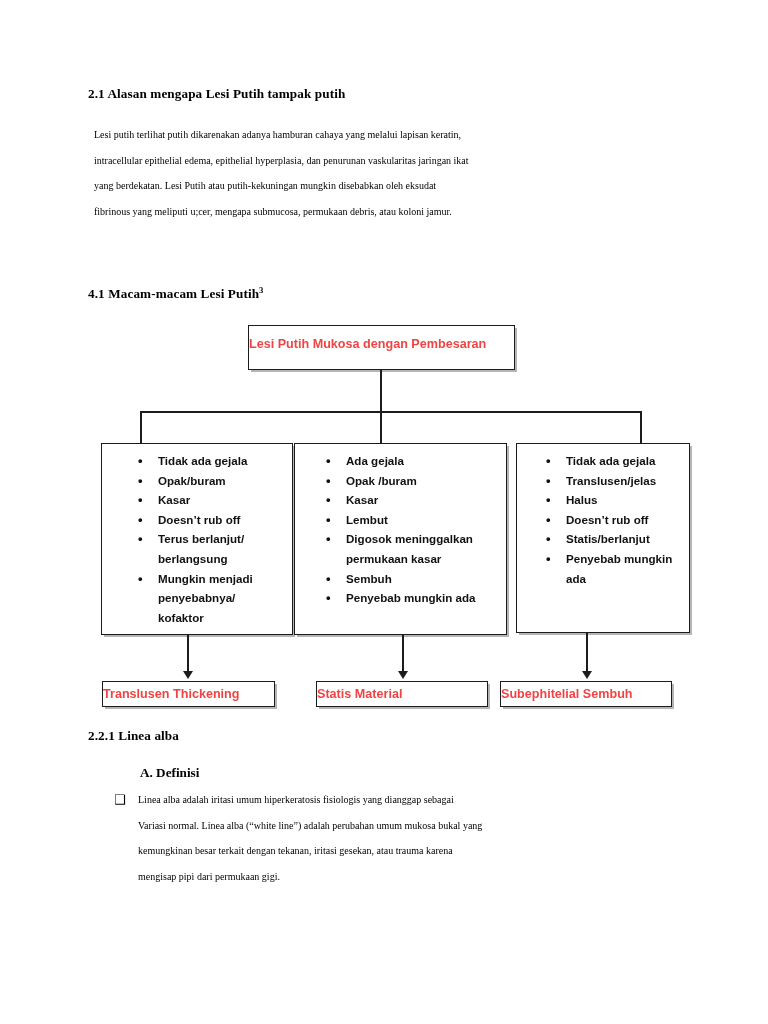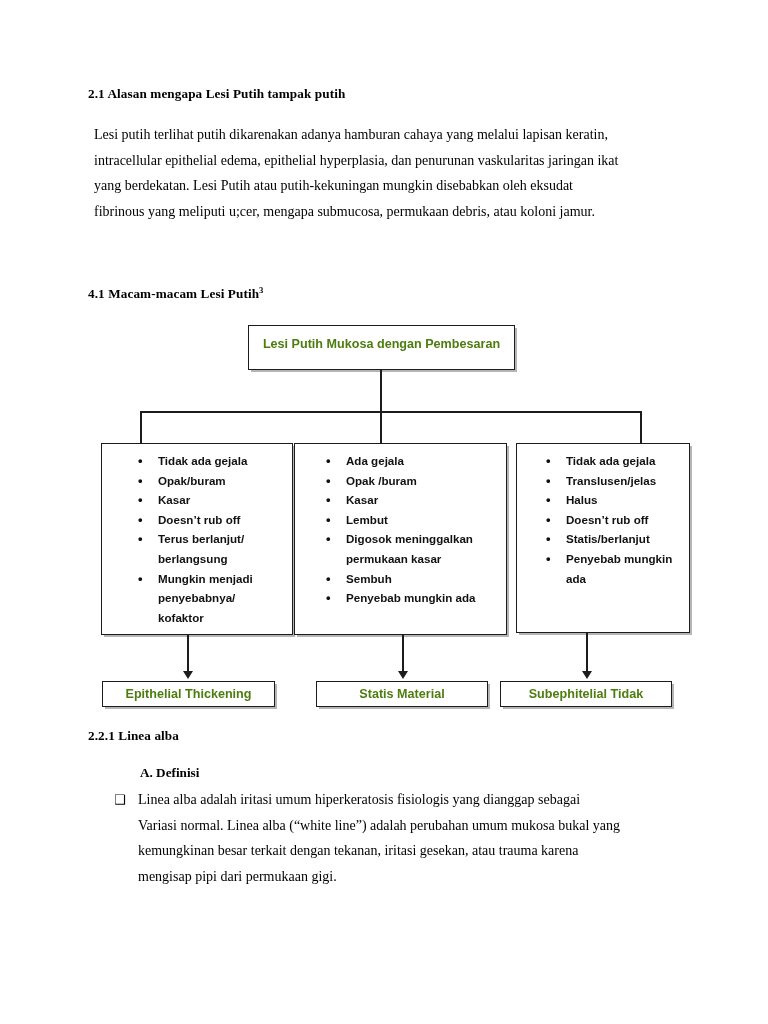--- a/index.html
+++ b/index.html
@@ -28,21 +28,21 @@
     position: absolute;
     font-family: "Liberation Serif", "DejaVu Serif", serif;
     font-weight: bold;
     font-size: 13.2px;
     letter-spacing: 0.1px;
     white-space: nowrap;
   }
   .para {
     position: absolute;
     font-family: "Liberation Serif", "DejaVu Serif", serif;
-    font-size: 14px;
+    font-size: 10px;
     line-height: 25.6px;
     text-align: left;
   }
   .para .ln { display: block; white-space: nowrap; }
   sup { font-size: 0.66em; vertical-align: super; line-height: 0; }
 
   
   .fc {
     position: absolute;
     left: 0; top: 0;
@@ -55,22 +55,22 @@
     position: absolute;
     box-sizing: border-box;
     border: 1.6px solid #1c1c1c;
     background: #ffffff;
     box-shadow: 2.5px 2.5px 0 -0.5px rgba(120,120,120,0.55);
   }
   .node-title {
     font-family: "Liberation Sans", "DejaVu Sans", sans-serif;
     font-weight: bold;
     font-size: 12.6px;
-    color: #4d7c0f;
-    text-align: center;
+    color: #ef4444;
+    text-align: left;
     white-space: nowrap;
   }
   #node-root { left: 248px; top: 325px; width: 267px; height: 45px; }
   #node-root .node-title {
     position: absolute; left: 0; right: 0; top: 11px;
   }
 
   .node-list {
     position: absolute;
     margin: 0;
@@ -203,27 +203,27 @@
     <div class="cline-v" style="left:187px; top:635px; height:37px;"></div>
     <div class="arrowhead" style="left:182.6px; top:671px;"></div>
 
     <div class="cline-v" style="left:402px; top:635px; height:37px;"></div>
     <div class="arrowhead" style="left:397.6px; top:671px;"></div>
 
     <div class="cline-v" style="left:586px; top:633px; height:39px;"></div>
     <div class="arrowhead" style="left:581.6px; top:671px;"></div>
 
     <div class="node node-leaf" id="node-leaf-1">
-      <div class="node-title">Epithelial Thickening</div>
+      <div class="node-title">Translusen Thickening</div>
     </div>
     <div class="node node-leaf" id="node-leaf-2">
       <div class="node-title">Statis Material</div>
     </div>
     <div class="node node-leaf" id="node-leaf-3">
-      <div class="node-title">Subephitelial Tidak</div>
+      <div class="node-title">Subephitelial Sembuh</div>
     </div>
   </div>
 
   <div class="h-sec" style="left:88px; top:728px;">2.2.1 Linea alba</div>
 
   <div class="lettered" style="left:140px; top:765px;">A.  Definisi</div>
 
   <div class="sqbullet" style="left:114px; top:793px;">❑</div>
 
   <div class="para" style="left:138px; top:787px; width:545px;">

